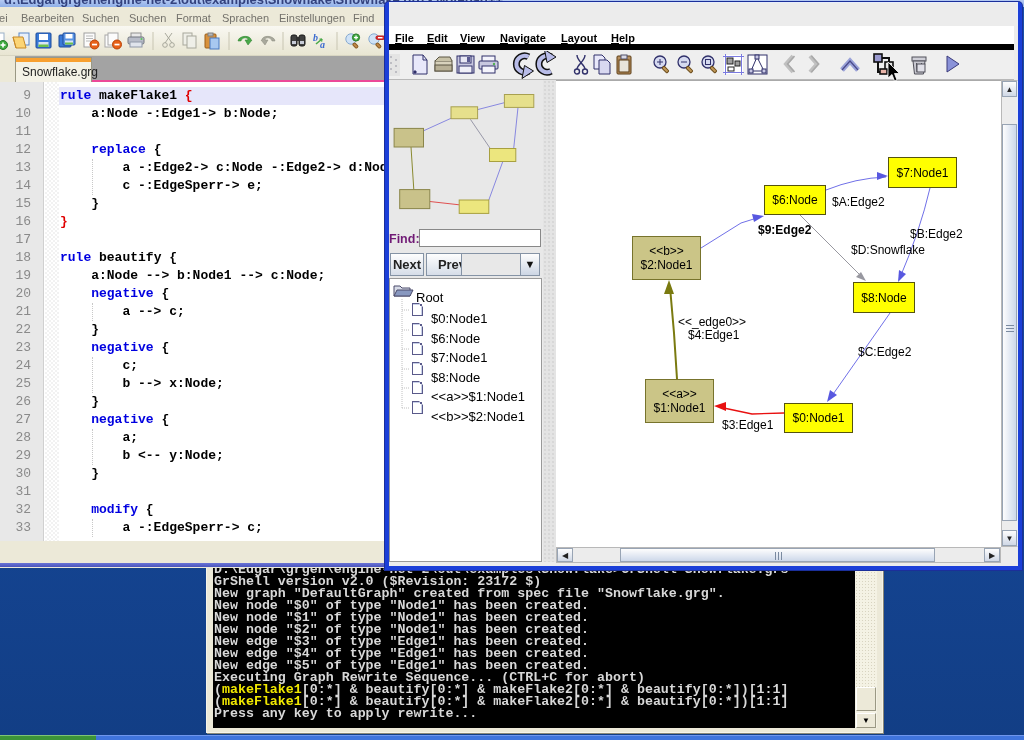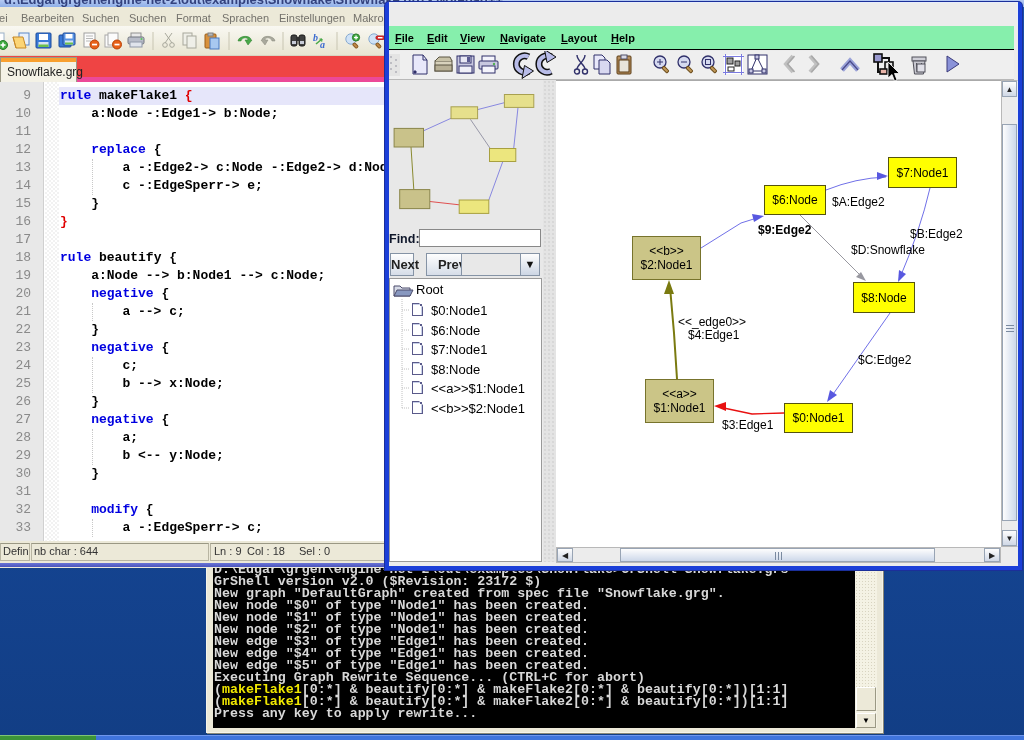--- a/index.html
+++ b/index.html
@@ -28,21 +28,21 @@
  font-size:8px;color:#000;text-align:center;line-height:13px;}
 
 #editor{position:absolute;left:0;top:0;width:391px;height:568px;z-index:2;background:#ece9d8;}
 #ed-title{position:absolute;left:0;top:0;width:391px;height:7px;overflow:hidden;
   background:linear-gradient(#b4c9f2,#8fafe8);}
 #ed-title span{position:absolute;left:4px;top:-8px;font-size:13px;font-weight:bold;color:#33427e;white-space:nowrap;}
 #ed-menu{position:absolute;left:0;top:7px;width:391px;height:19px;background:#ece9d8;}
 #ed-menu span{position:absolute;top:5px;font-size:11px;color:#73716b;white-space:nowrap;}
 #ed-toolbar{position:absolute;left:0;top:26px;width:391px;height:30px;
   background:linear-gradient(#f9f8f2,#e8e5d2);border-bottom:1px solid #d8d5c2;}
-#ed-tabbar{position:absolute;left:0;top:56px;width:391px;height:26px;background:#ef4444;border-bottom:5px solid #ec4899;}
+#ed-tabbar{position:absolute;left:15px;top:56px;width:391px;height:26px;background:#a3a3a3;border-bottom:2px solid #ec4899;}
 #tab1{position:absolute;left:0;top:1px;width:77px;height:25px;background:#f4f2e6;
   border:1px solid #9a9884;border-bottom:none;}
 #tab1 .orange{position:absolute;left:0;top:0;width:75px;height:4px;background:#f8a030;}
 #tab1 .lbl{position:absolute;left:6px;top:7px;font-size:12px;color:#222;}
 
 #code{position:absolute;left:0;top:82px;width:391px;height:459px;background:#fff;overflow:hidden;}
 #gutter{position:absolute;left:0;top:0;width:44px;height:459px;background:#e8e8e8;border-right:1px solid #d0d0d0;}
 #fold{position:absolute;left:45px;top:0;width:14px;height:459px;background:#fff;
   background-image:conic-gradient(#f2f2f2 25%,#fff 0 50%,#f2f2f2 0 75%,#fff 0);background-size:4px 4px;}
 #curline{position:absolute;left:59px;top:5px;width:332px;height:18px;background:#e6e6fa;}
@@ -63,38 +63,38 @@
 #yc-title{position:absolute;left:-4px;top:0;width:637px;height:24px;border-radius:4px 4px 0 0;
   background:linear-gradient(#5a96f8 0%,#2a68e8 20%,#1f55d2 60%,#2a62dc 100%);}
 #yc-title .txt{position:absolute;left:27px;top:5px;font-size:13px;font-weight:bold;color:#fff;
   text-shadow:1px 1px 1px #1a3a8a;}
 .ycbtn{position:absolute;top:5px;width:16px;height:15px;border:1px solid #fff;border-radius:3px;
   font-size:9px;color:#fff;text-align:center;line-height:13px;}
 #yc-min{left:578px;background:linear-gradient(#7a9cf2,#2e58c8);}
 #yc-max{left:597px;background:linear-gradient(#7a9cf2,#2e58c8);}
 #yc-close{left:616px;background:linear-gradient(#f09078,#d24a28);}
 #yc-body{position:absolute;left:-4px;top:24px;width:633px;height:540px;background:#ececec;overflow:hidden;}
-#yc-menu{position:absolute;left:0;top:0;width:629px;height:24px;background:#86efac;border-bottom:1px solid #000000;}
+#yc-menu{position:absolute;left:0;top:0;width:629px;height:24px;background:#ffffff;border-bottom:6px solid #000000;}
 #yc-menu span{position:absolute;top:6px;font-size:11px;font-weight:bold;color:#000;}
 #yc-toolbar{position:absolute;left:0;top:25px;width:629px;height:29px;background:#efefef;border-bottom:1px solid #b8b8b8;}
 
 #overview{position:absolute;left:0;top:54px;width:158px;height:147px;background:#e8e8e8;}
 #findrow{position:absolute;left:0;top:201px;width:158px;height:51px;background:#e8e8e8;}
-#findrow .lbl{position:absolute;left:4px;top:5px;font-weight:bold;font-size:12.5px;color:#0f172a;}
+#findrow .lbl{position:absolute;left:4px;top:5px;font-weight:bold;font-size:12.5px;color:#701a75;}
 #findrow input{position:absolute;left:34px;top:2px;width:122px;height:18px;border:1px solid #888;background:#fff;outline:none;}
 .swbtn{position:absolute;top:26px;height:23px;background:linear-gradient(#fefefe,#d6dde8);
   border:1px solid #8593a5;font-size:13px;font-weight:bold;color:#222;text-align:center;line-height:21px;}
-#btn-next{left:5px;width:24px;}
+#btn-next{left:5px;width:34px;}
 #btn-prev{left:41px;width:52px;}
 #combo{position:absolute;left:76px;top:26px;width:79px;height:23px;border:1px solid #8593a5;background:#e8e8e8;}
 #combo .arr{position:absolute;right:0;top:0;width:19px;height:21px;background:linear-gradient(#fdfdfd,#cdd6e4);
   border-left:1px solid #8593a5;color:#111;font-size:11px;text-align:center;line-height:20px;}
 #tree{position:absolute;left:4px;top:252px;width:153px;height:284px;background:#fff;border:1px solid #999;
   font-size:13px;color:#000;}
-.titem{position:absolute;left:0;white-space:nowrap;}
+.titem{position:absolute;left:0;white-space:nowrap;margin-top:8px;}
 .ticon{position:absolute;left:22px;width:11px;height:13px;background:#fff;border:1px solid #5a5a8a;
   box-shadow:inset -1px 1px 0 #c8d0e8;}
 .ticon::after{content:"";position:absolute;right:-1px;top:-1px;border:2.5px solid #5a5a8a;
   border-left-color:transparent;border-bottom-color:transparent;border-top-color:#fff;border-right-color:#fff;
   outline:1px solid #5a5a8a;outline-offset:-3px;}
 
 #split{position:absolute;left:158px;top:54px;width:13px;height:482px;background:#e4e4e4;
   background-image:radial-gradient(#b2b2b2 22%,transparent 26%);background-size:4px 4px;}
 
 #graph{position:absolute;left:171px;top:54px;width:445px;height:468px;background:#fff;border-top:1px solid #aaa;overflow:hidden;}
@@ -148,21 +148,21 @@
    <div style="position:absolute;left:1000px;top:1px;width:17px;height:14px;background:#dd6e48;border-radius:3px;border:1px solid #f4d8cc"></div>
  </div>
  <div id="ed-menu">
   <span style="left:-18px">Datei</span>
   <span style="left:21px">Bearbeiten</span>
   <span style="left:82px">Suchen</span>
   <span style="left:129px">Suchen</span>
   <span style="left:176px">Format</span>
   <span style="left:222px">Sprachen</span>
   <span style="left:279px">Einstellungen</span>
-  <span style="left:353px">Makro</span>
+  <span style="left:353px">Find</span>
  </div>
  <div id="ed-toolbar">
  <svg width="391" height="30" style="position:absolute;left:0;top:0">
 
   <g transform="translate(-10,7)">
           <rect x="2" y="0" width="12" height="15" fill="#fff" stroke="#9ab0c8"></rect>
           <circle cx="13" cy="12" r="4.5" fill="#3faa3f" stroke="#2c7c2c"></circle>
           <rect x="10.5" y="11.2" width="5" height="1.6" fill="#fff"></rect>
           <rect x="12.2" y="9.5" width="1.6" height="5" fill="#fff"></rect>
         </g>
@@ -330,29 +330,20 @@
         b --&gt; x:Node;
     }
     <span class="k">negative</span> {
         a;
         b &lt;-- y:Node;
     }
 
     <span class="k">modify</span> {
         a -:EdgeSperr-&gt; c;</div>
  </div>
- <div id="ed-status">
-   <div class="cell" style="left:0px;width:30px;padding:1px 2px;">Defin</div>
-   <div class="cell" style="left:31px;width:178px;padding:1px 2px;">nb char : 644</div>
-   <div class="cell" style="left:210px;width:181px;">
-        <span style="position:absolute;left:3px;top:1px">Ln : 9</span>
-        <span style="position:absolute;left:36px;top:1px">Col : 18</span>
-        <span style="position:absolute;left:88px;top:1px">Sel : 0</span>
-      </div>
- </div>
  <div id="ed-bottom"></div>
 </div>
 
 <div id="ycomp">
  <div id="yc-body">
   <div style="position:absolute;left:0;top:0;width:4px;height:540px;background:#1b3fd8;z-index:6"></div>
   <div id="yc-menu">
    <span style="left:10px"><u>F</u>ile</span>
    <span style="left:42px"><u>E</u>dit</span>
    <span style="left:75px"><u>V</u>iew</span>
@@ -586,21 +577,21 @@
    <div class="gnode gyellow" style="left:332px;top:76px;width:69px;height:31px;">$7:Node1</div>
    <div class="gnode gyellow" style="left:208px;top:104px;width:62px;height:30px;">$6:Node</div>
    <div class="gnode gkhaki" style="left:76px;top:155px;width:69px;height:44px;">&lt;&lt;b&gt;&gt;<br>$2:Node1</div>
    <div class="gnode gyellow" style="left:297px;top:201px;width:62px;height:31px;">$8:Node</div>
    <div class="gnode gkhaki" style="left:89px;top:298px;width:69px;height:44px;">&lt;&lt;a&gt;&gt;<br>$1:Node1</div>
    <div class="gnode gyellow" style="left:228px;top:322px;width:69px;height:30px;">$0:Node1</div>
    <div class="glabel" style="left:202px;top:142px;font-weight:bold;">$9:Edge2</div>
    <div class="glabel" style="left:276px;top:114px;">$A:Edge2</div>
    <div class="glabel" style="left:354px;top:146px;">$B:Edge2</div>
    <div class="glabel" style="left:295px;top:162px;">$D:Snowflake</div>
-   <div class="glabel" style="left:302px;top:272px;">$C:Edge2</div>
+   <div class="glabel" style="left:302px;top:264px;">$C:Edge2</div>
    <div class="glabel" style="left:122px;top:234px;">&lt;&lt;_edge0&gt;&gt;</div>
    <div class="glabel" style="left:132px;top:247px;">$4:Edge1</div>
    <div class="glabel" style="left:166px;top:337px;">$3:Edge1</div>
   </div>
   <svg width="16" height="24" style="position:absolute;left:502px;top:35px;z-index:5">
     <path d="M1 1 L1 17 L5 13.5 L7.5 20 L10 19 L7.5 12.5 L12.5 12.5 Z" fill="#000" stroke="#fff" stroke-width="0.8"></path>
   </svg>
   <div id="vscroll">
    <div class="sb-btn" style="left:0px;top:0px;width:15px;height:16px;font-size:8px;line-height:15px;">▲</div>
    <div class="sb-thumb" style="left:0px;top:43px;width:15px;height:397px;">

